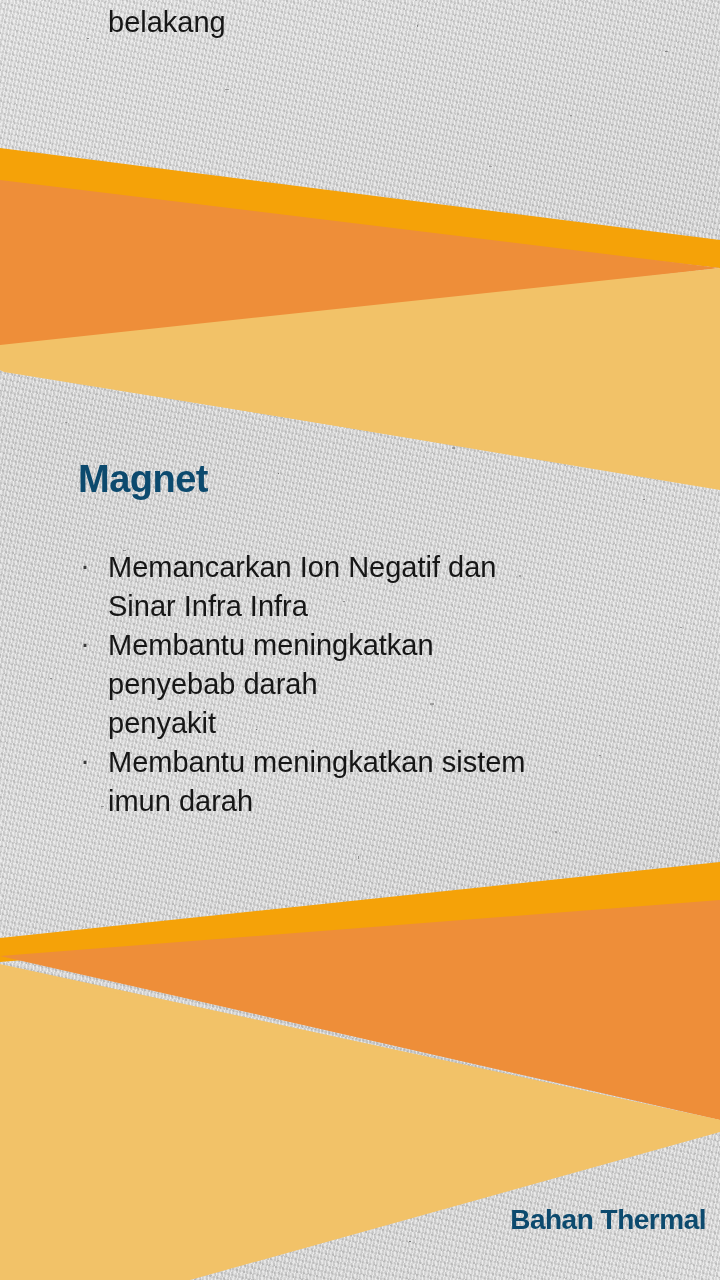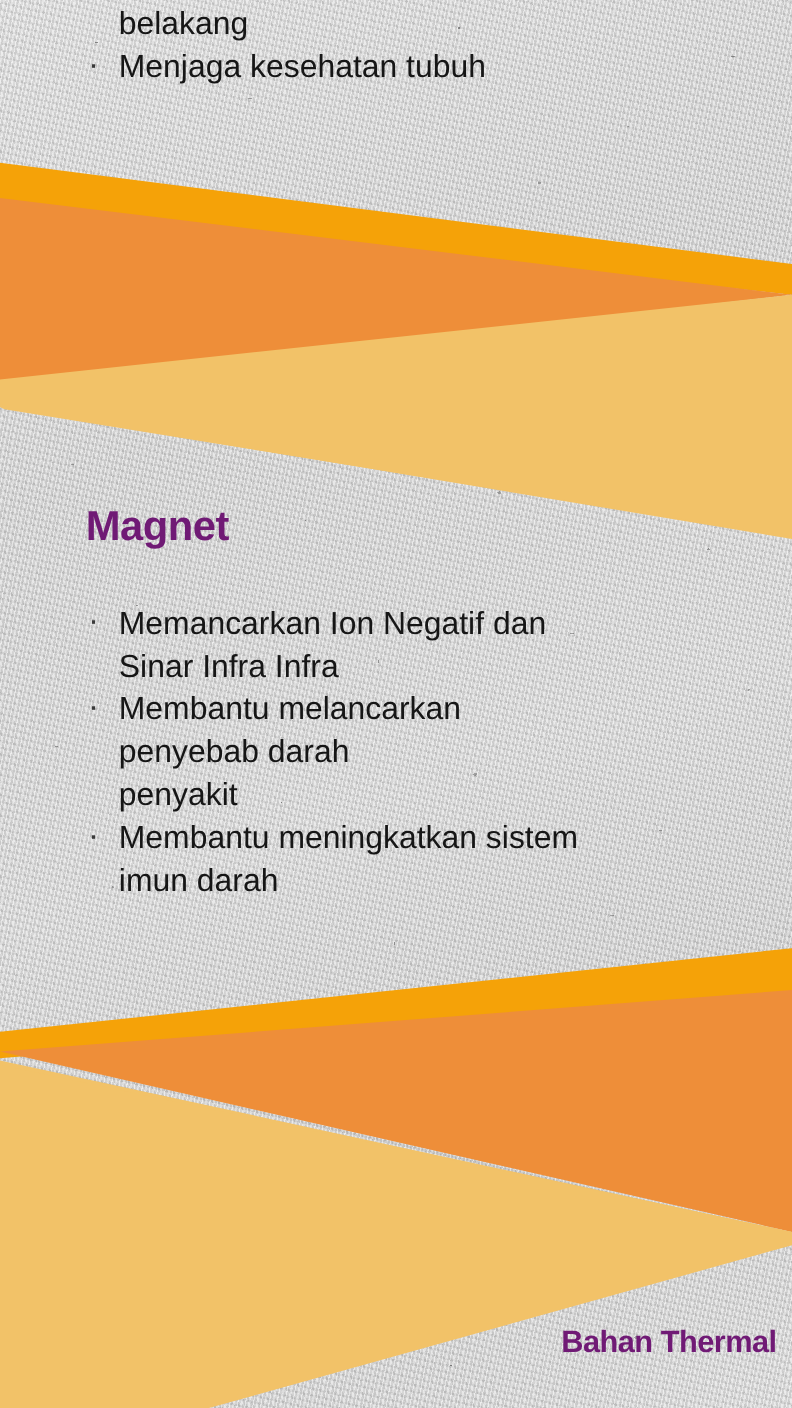--- a/index.html
+++ b/index.html
@@ -100,21 +100,21 @@
 
   
   .text-layer {
     position: absolute;
     z-index: 2;
   }
 
   .heading {
     font-family: "Liberation Sans", sans-serif;
     font-weight: bold;
-    color: #701a75;
+    color: #0c4a6e;
     letter-spacing: -0.5px;
     white-space: nowrap;
   }
 
   #magnet-heading {
     left: 78px;
     top: 456px;
     font-size: 38px;
     line-height: 46px;
   }
@@ -172,21 +172,20 @@
 <body>
 
 <div id="slide">
 
   <div class="texture"></div>
 
   <div class="text-layer" id="top-list">
     <ul class="bullets">
       <li class="nobullet">tulang pinggul dan tulang</li>
       <li class="nobullet">belakang</li>
-      <li>Menjaga kesehatan tubuh</li>
     </ul>
   </div>
 
   <div class="band" id="band-top">
     <svg width="720" height="230" viewBox="0 0 720 230" xmlns="http://www.w3.org/2000/svg">
 
       <polygon points="0,8 720,100 720,128 0,48" fill="#f5a208"></polygon>
 
       <polygon points="0,40 720,128 0,212" fill="#ee8e39"></polygon>
 
@@ -198,21 +197,21 @@
     <polygon points="0,0 720,0 720,120 0,0" fill="#f2c268"></polygon>
     <polygon points="0,0 720,0 720,118 4,2" fill="#f2c268"></polygon>
   </svg>
 
   <div class="text-layer heading" id="magnet-heading">Magnet</div>
 
   <div class="text-layer" id="magnet-list">
     <ul class="bullets">
       <li>Memancarkan Ion Negatif dan</li>
       <li class="nobullet">Sinar Infra Infra</li>
-      <li>Membantu melancarkan</li>
+      <li>Membantu meningkatkan</li>
       <li class="nobullet">penyebab darah</li>
       <li class="nobullet">penyakit</li>
       <li>Membantu meningkatkan sistem</li>
       <li class="nobullet">imun darah</li>
     </ul>
   </div>
 
   <div class="band" id="band-bottom">
     <svg width="720" height="270" viewBox="0 0 720 270" xmlns="http://www.w3.org/2000/svg">
 

